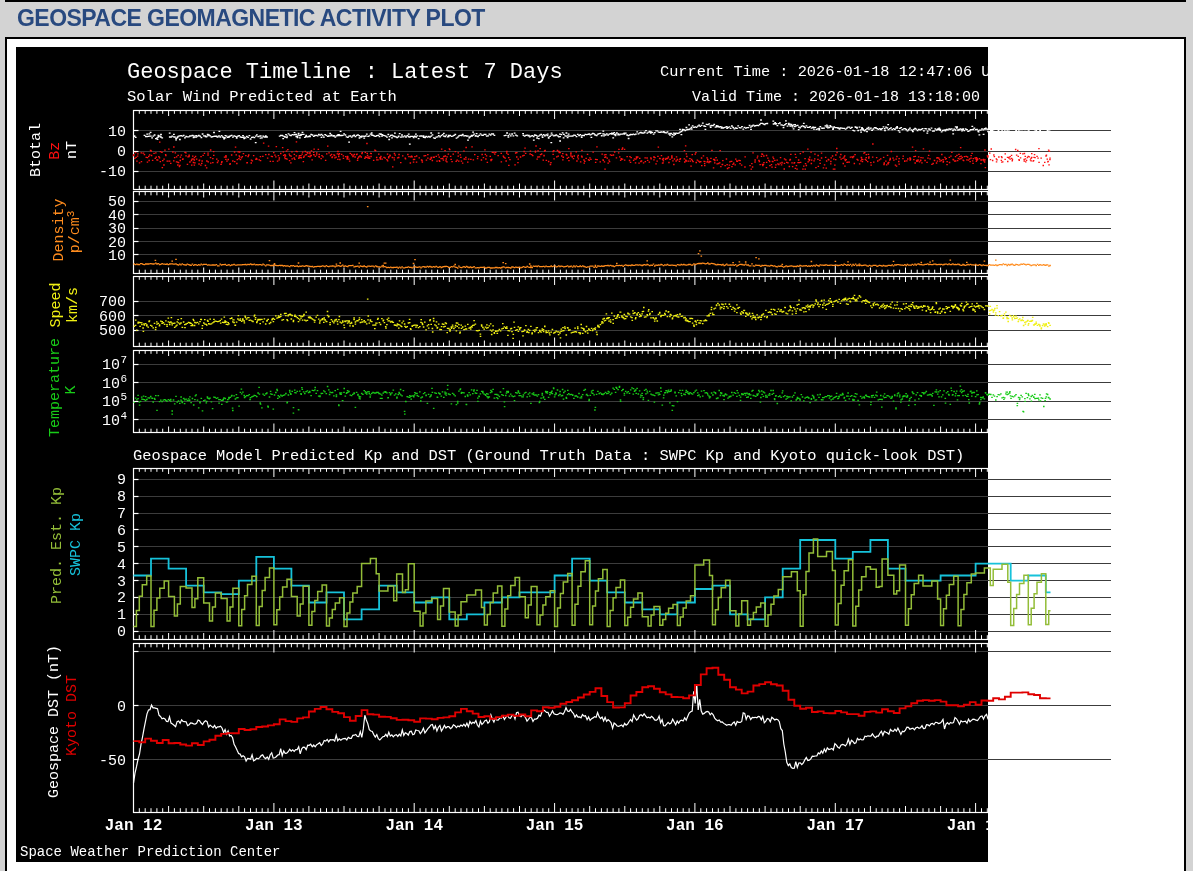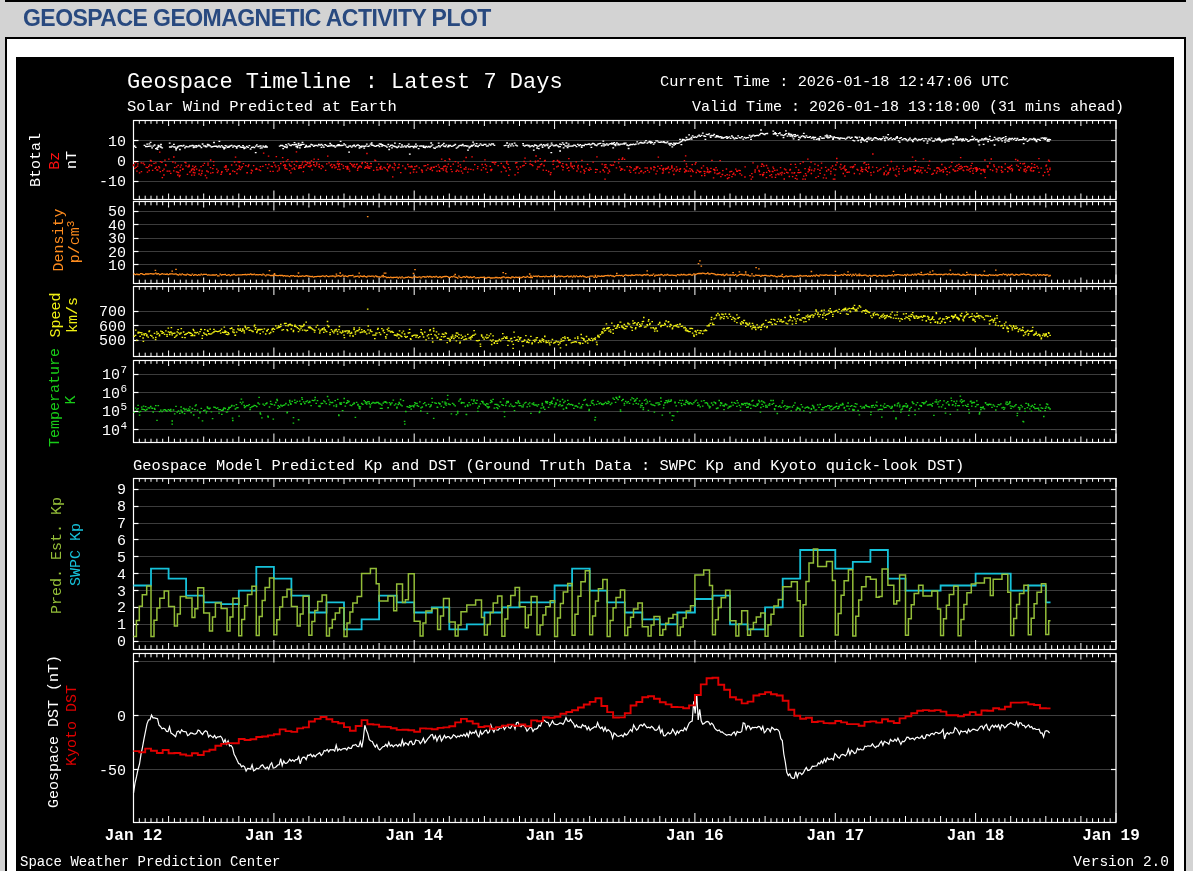--- a/index.html
+++ b/index.html
@@ -1,23 +1,23 @@
 <!DOCTYPE html>
 <html><head>
 <meta charset="utf-8">
 <style>
   html,body { margin:0; padding:0; }
   body { width:1193px; height:871px; background:#d3d3d3; position:relative;
          font-family:"Liberation Sans", sans-serif; overflow:hidden; }
   .topline { position:absolute; left:5px; top:0; width:1181px; height:2px; background:#000; }
   .hdr { position:absolute; left:17px; top:5px; color:#28497f; font-size:23px; font-weight:bold;
-          letter-spacing:-0.55px; font-family:"Liberation Sans", sans-serif;margin-left:6px; }
+          letter-spacing:-0.55px; font-family:"Liberation Sans", sans-serif; }
   .box { position:absolute; left:5px; top:37px; width:1177px; height:834px; background:#fff;
           border-left:2px solid #000; border-right:2px solid #000; border-top:2px solid #000; }
-  .plot { position:absolute; left:16px; top:47px; width:1158px; height:815px; background:#000;margin-top:10px; }
+  .plot { position:absolute; left:16px; top:47px; width:972px; height:815px; background:#000; }
 </style>
 </head>
 <body>
 <div class="topline"></div>
 <div class="hdr">GEOSPACE GEOMAGNETIC ACTIVITY PLOT</div>
 <div class="box"></div>
 <div class="plot">
 <svg width="1158" height="815" viewBox="0 0 1158 815">
 <g transform="translate(-16,-47)">
 <line x1="133.5" y1="130.5" x2="1116.0" y2="130.5" stroke="#3c3c3c" stroke-width="1"></line>

